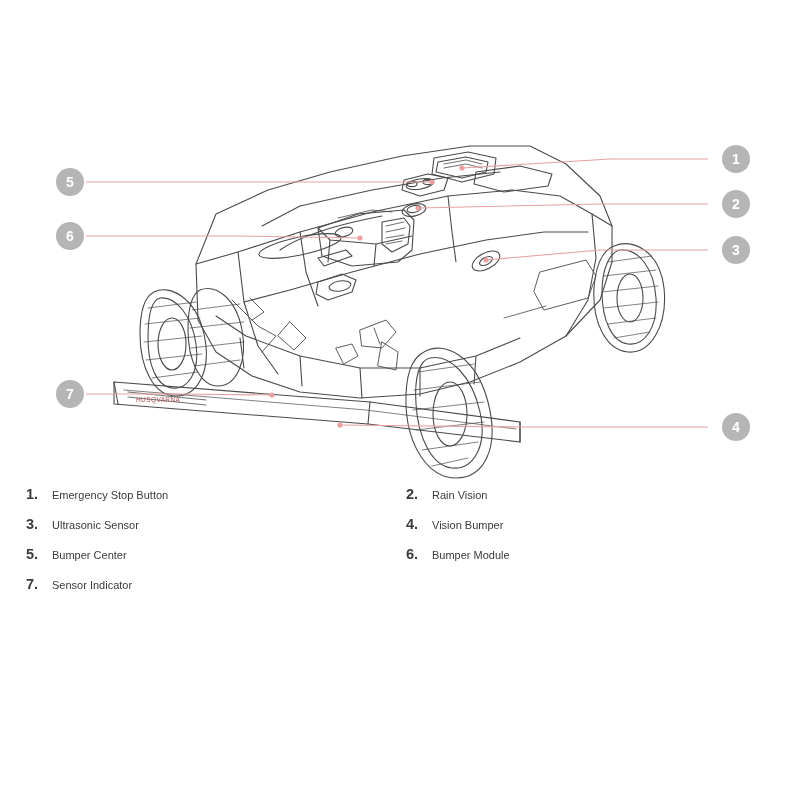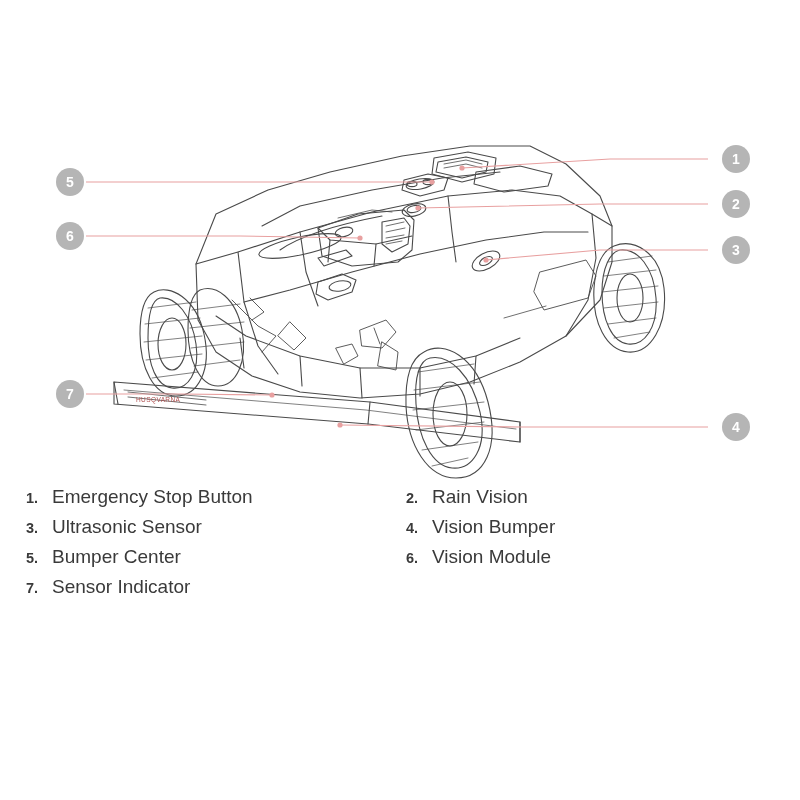--- a/index.html
+++ b/index.html
@@ -66,21 +66,21 @@
     height: 30px;
   }
   .legend-num {
     width: 26px;
     font-size: 14.5px;
     font-weight: bold;
     color: #3a3a3a;
     flex: 0 0 26px;
   }
   .legend-label {
-    font-size: 19px;
+    font-size: 11px;
     color: #3a3a3a;
   }
 </style>
 </head>
 <body>
 
 <div id="page">
 
   <div id="diagram-area">
 
@@ -296,18 +296,18 @@
       <div class="legend-row">
         <span class="legend-num">2.</span>
         <span class="legend-label">Rain Vision</span>
       </div>
       <div class="legend-row">
         <span class="legend-num">4.</span>
         <span class="legend-label">Vision Bumper</span>
       </div>
       <div class="legend-row">
         <span class="legend-num">6.</span>
-        <span class="legend-label">Vision Module</span>
+        <span class="legend-label">Bumper Module</span>
       </div>
     </div>
   </div>
 
 </div>
 
 </body></html>

